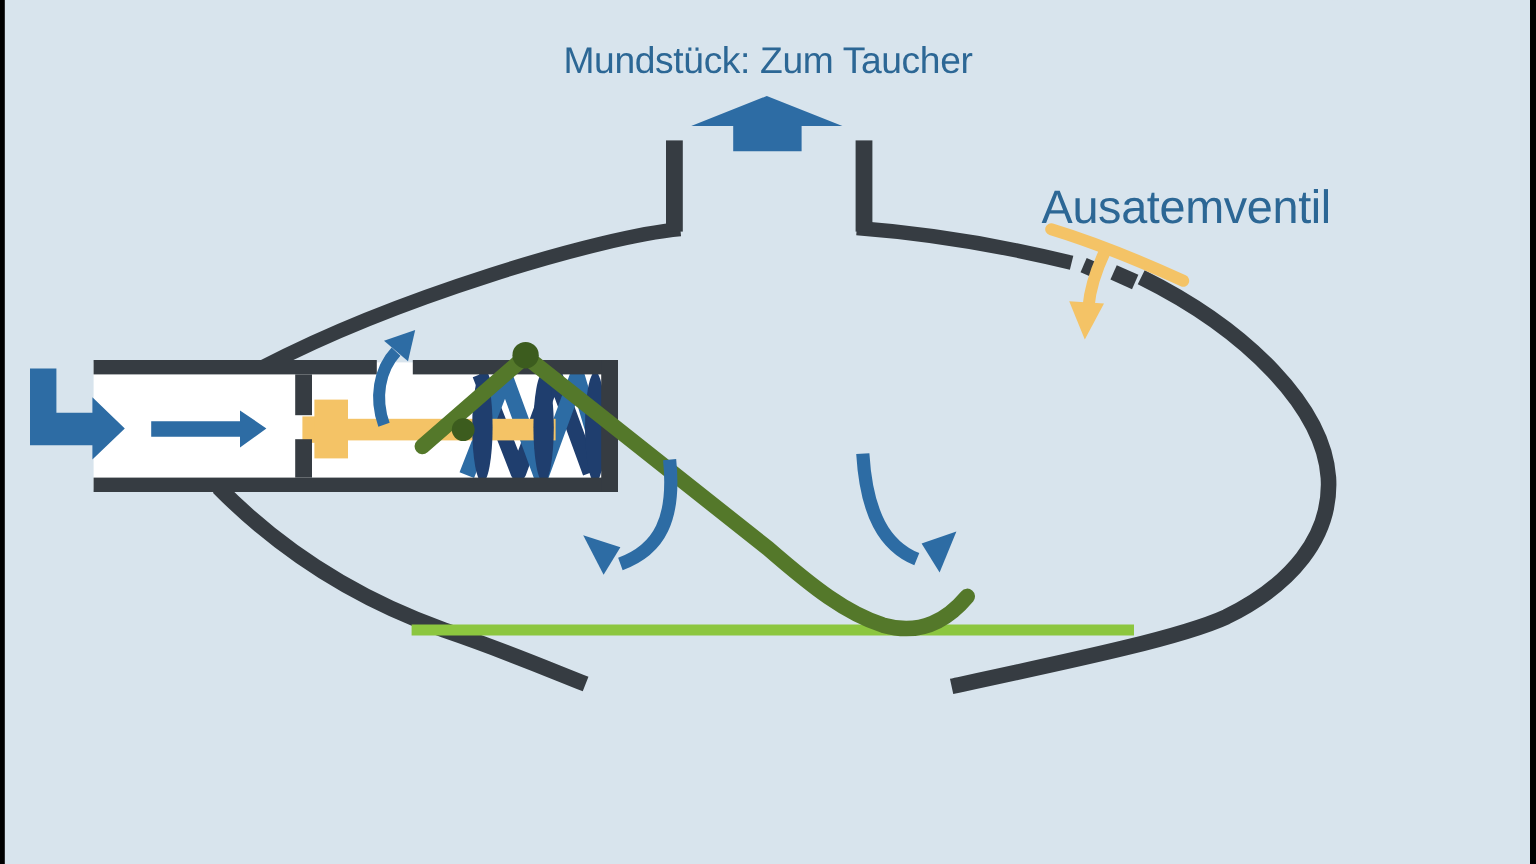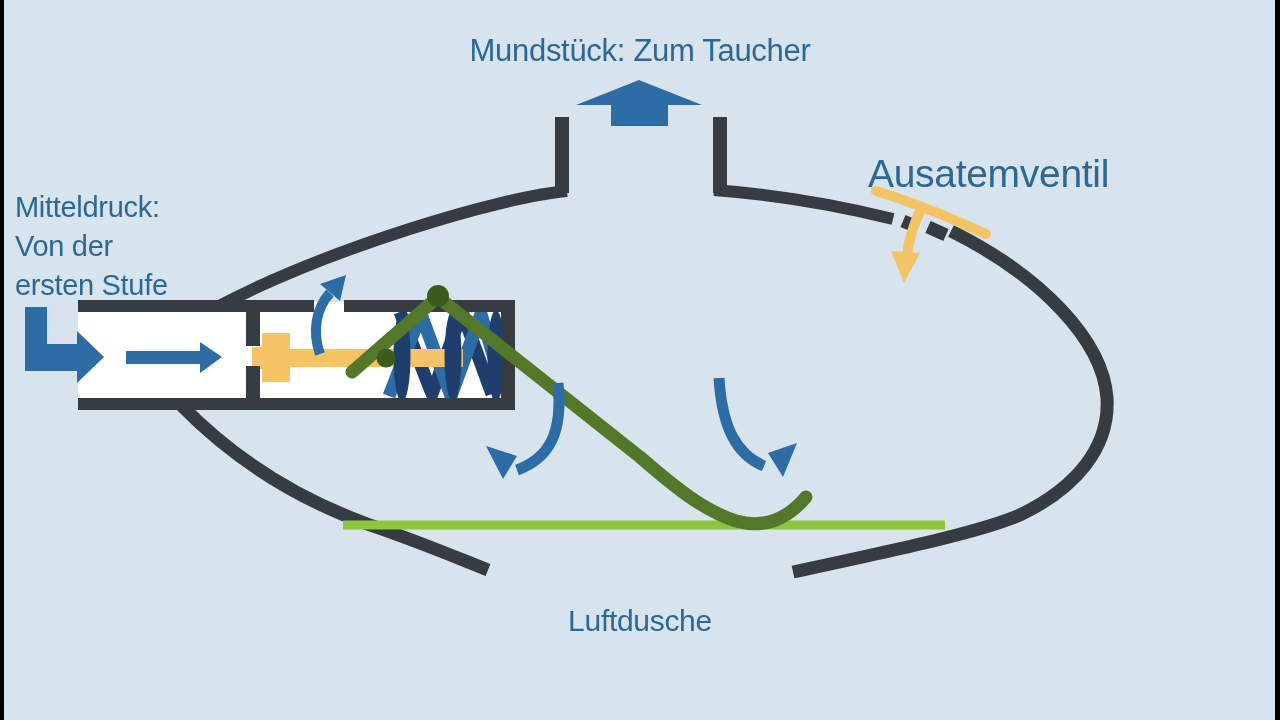--- a/index.html
+++ b/index.html
@@ -105,15 +105,13 @@
         <polygon points="904,283 920,253 891,251"></polygon>
       </g>
     </g>
 
     <rect x="0" y="0" width="4" height="720" fill="var(--edge-bar)"></rect>
     <rect x="1275" y="0" width="5" height="720" fill="var(--edge-bar)"></rect>
   </svg>
 
   <div class="lbl lbl-mouthpiece">Mundstück: Zum Taucher</div>
   <div class="lbl lbl-exhaust">Ausatemventil</div>
-  <div class="lbl lbl-inlet"><span>Mitteldruck:</span><br><span>Von der</span><br><span>ersten Stufe</span></div>
-  <div class="lbl lbl-purge">Luftdusche</div>
 </div>
 
 </body></html>

